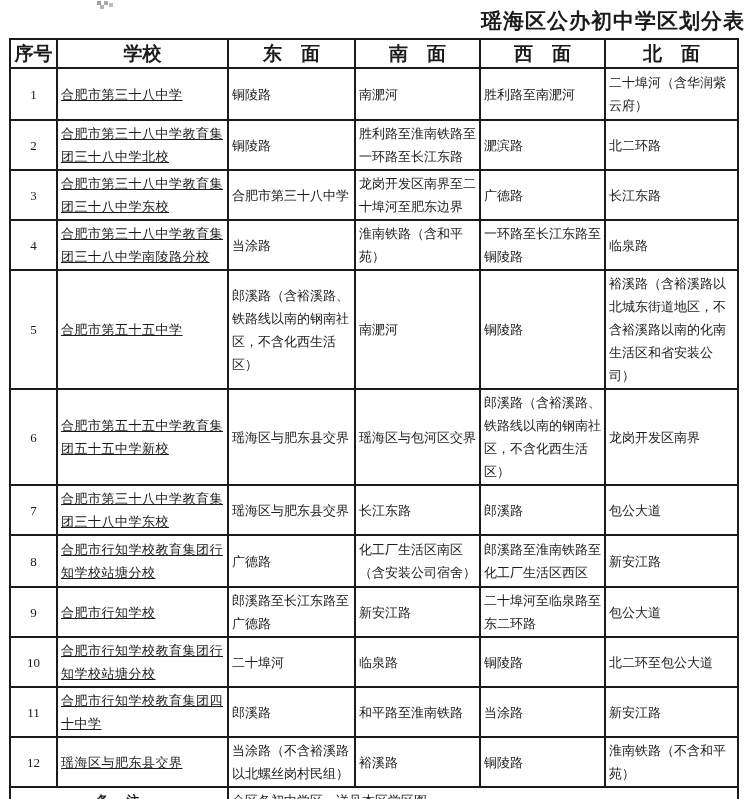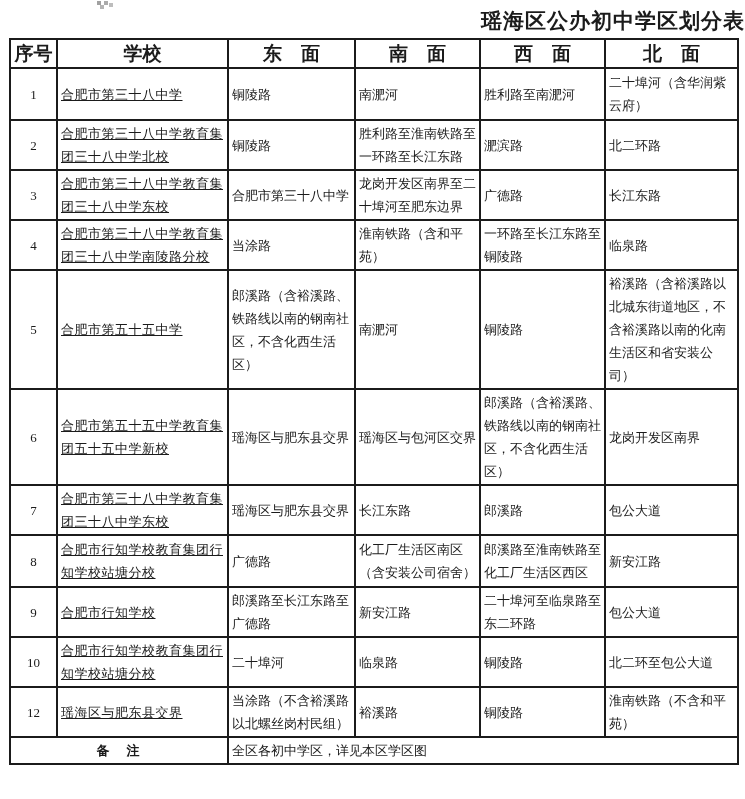--- a/index.html
+++ b/index.html
@@ -174,20 +174,28 @@
       <td>包公大道</td>
     </tr>
     <tr style="height:36px">
       <td class="cell-no">10</td>
       <td class="cell-school">合肥市行知学校教育集团行知学校站塘分校</td>
       <td>二十埠河</td>
       <td>临泉路</td>
       <td>铜陵路</td>
       <td>北二环至包公大道</td>
     </tr>
+    <tr style="height:50px">
+      <td class="cell-no">11</td>
+      <td class="cell-school">合肥市行知学校教育集团四十中学</td>
+      <td>郎溪路</td>
+      <td>和平路至淮南铁路</td>
+      <td>当涂路</td>
+      <td>新安江路</td>
+    </tr>
     <tr style="height:40px">
       <td class="cell-no">12</td>
       <td class="cell-school">瑶海区与肥东县交界</td>
       <td>当涂路（不含裕溪路以北螺丝岗村民组）</td>
       <td>裕溪路</td>
       <td>铜陵路</td>
       <td>淮南铁路（不含和平苑）</td>
     </tr>
     <tr style="height:26px">
       <td class="footer-label" colspan="2">备　注</td>

